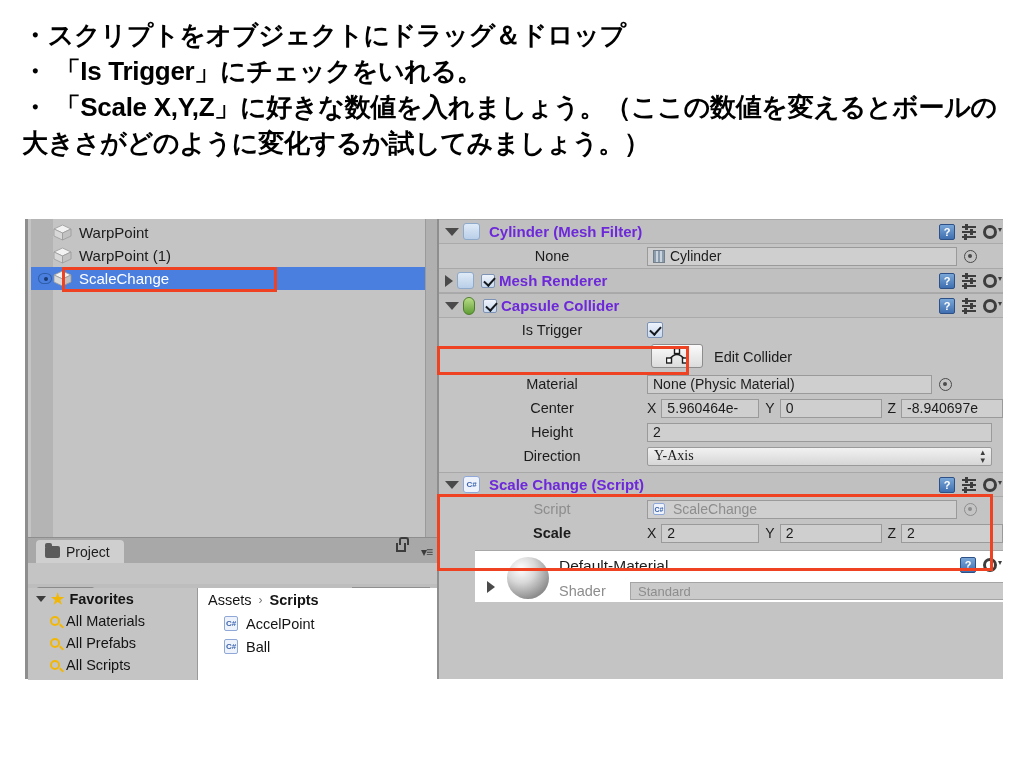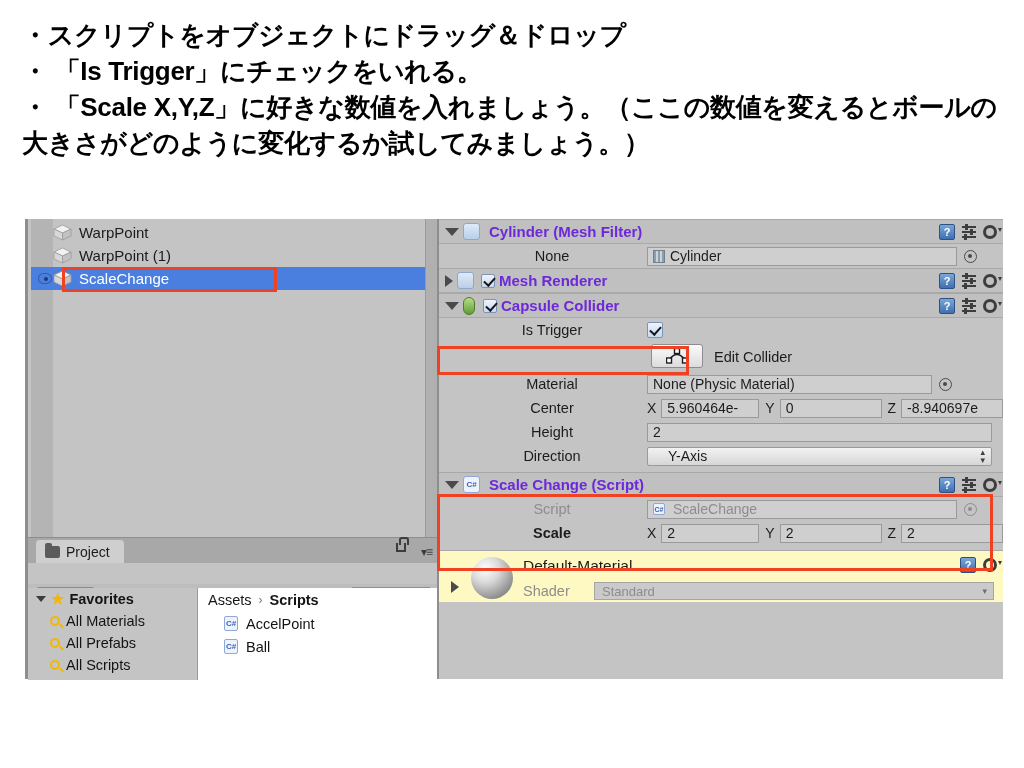--- a/index.html
+++ b/index.html
@@ -144,28 +144,28 @@
   .fld.dim { color:#8d8d8d; }
   .obj-pick { width:13px; height:13px; border:1.6px solid #4a4a4a; border-radius:50%;
               margin-left:7px; position:relative; flex:none; }
   .obj-pick::after { content:""; position:absolute; left:3.2px; top:3.2px; width:4px; height:4px;
                      border-radius:50%; background:#4a4a4a; }
   .mini-mesh { width:12px; height:13px; background:repeating-linear-gradient(90deg,#8c9dae 0 2px,#c9d4de 2px 4px);
                border:1px solid #73808c; margin-right:5px; flex:none; }
   .axis { margin:0 5px 0 0; font-size:14px; }
   .dd { height:19px; background:linear-gradient(#f2f2f2,#d6d6d6); border:1px solid #9a9a9a;
         border-radius:2px; font-size:14px; color:#1c1c1c; display:flex; align-items:center;
-        padding-left:20px; position:relative; }
+        padding-left:6px; position:relative;font-family:Liberation Serif, serif; }
   .dd .arr { position:absolute; right:6px; font-size:9px; color:#3d3d3d; line-height:0.9; }
   .edit-btn { position:absolute; left:212px; top:2px; width:52px; height:24px;
               background:linear-gradient(#fbfbfb,#dcdcdc); border:1px solid #8d8d8d;
               border-radius:3px; display:flex; align-items:center; justify-content:center; }
   .edit-lbl { position:absolute; left:275px; top:7px; font-size:14.5px; color:#1c1c1c; }
 
-  .mat-head { position:relative; height:52px; background:#fef9c3; border-top:1px solid #a8a8a8; }
+  .mat-head { position:relative; height:52px; background:#ffffff; border-top:1px solid #a8a8a8;margin-left:36px; }
   .sphere { position:absolute; left:32px; top:6px; width:42px; height:42px; border-radius:50%;
             background:radial-gradient(circle at 34% 28%, #ffffff 0%, #d9d9d9 34%, #8f8f8f 74%, #6a6a6a 100%); }
   .mat-name { position:absolute; left:84px; top:6px; font-size:15.5px; color:#1c1c1c; }
   .shader-lbl { position:absolute; left:84px; top:32px; font-size:14.5px; color:#8d8d8d; }
   .shader-fld { position:absolute; left:155px; top:31px; width:400px; height:18px;
                 background:#cacaca; border:1px solid #a5a5a5; font-size:13px; color:#8d8d8d;
                 display:flex; align-items:center; padding-left:7px; }
   .shader-fld .arr { position:absolute; right:6px; font-size:9px; color:#6d6d6d; }
   .mat-fold { position:absolute; left:12px; top:30px; width:0; height:0;
               border-left:8px solid #4a4a4a; border-top:6px solid transparent;

